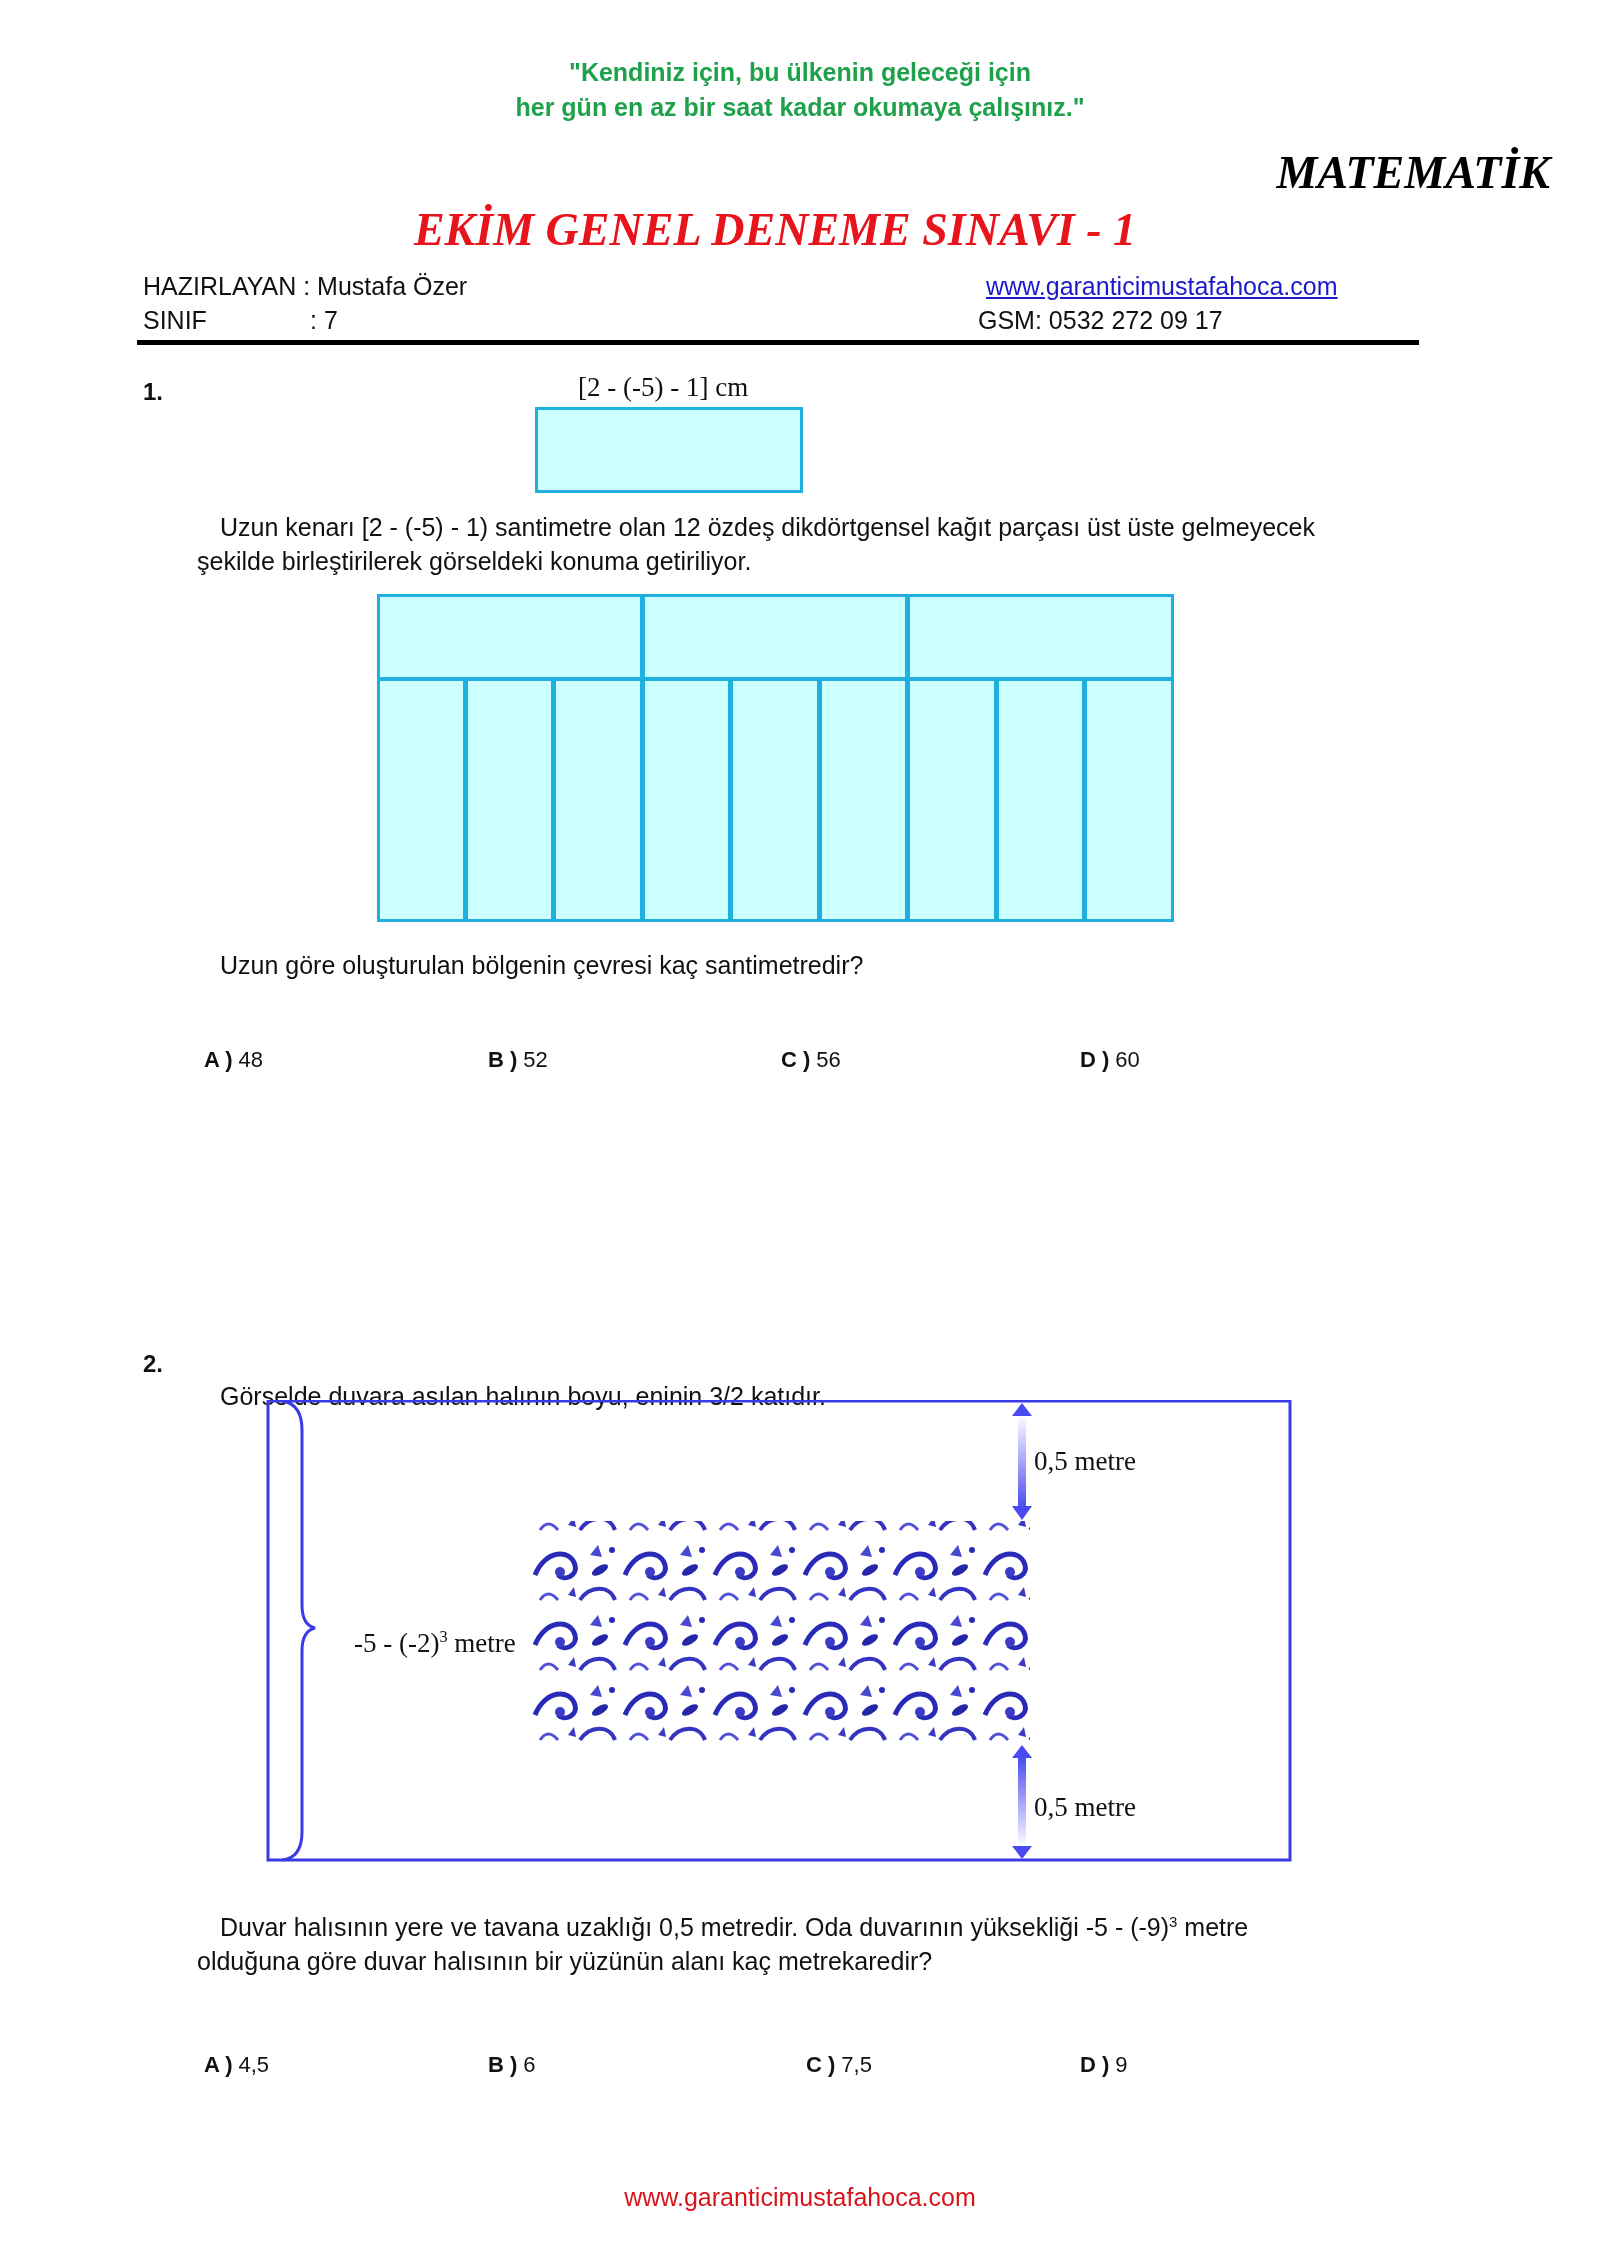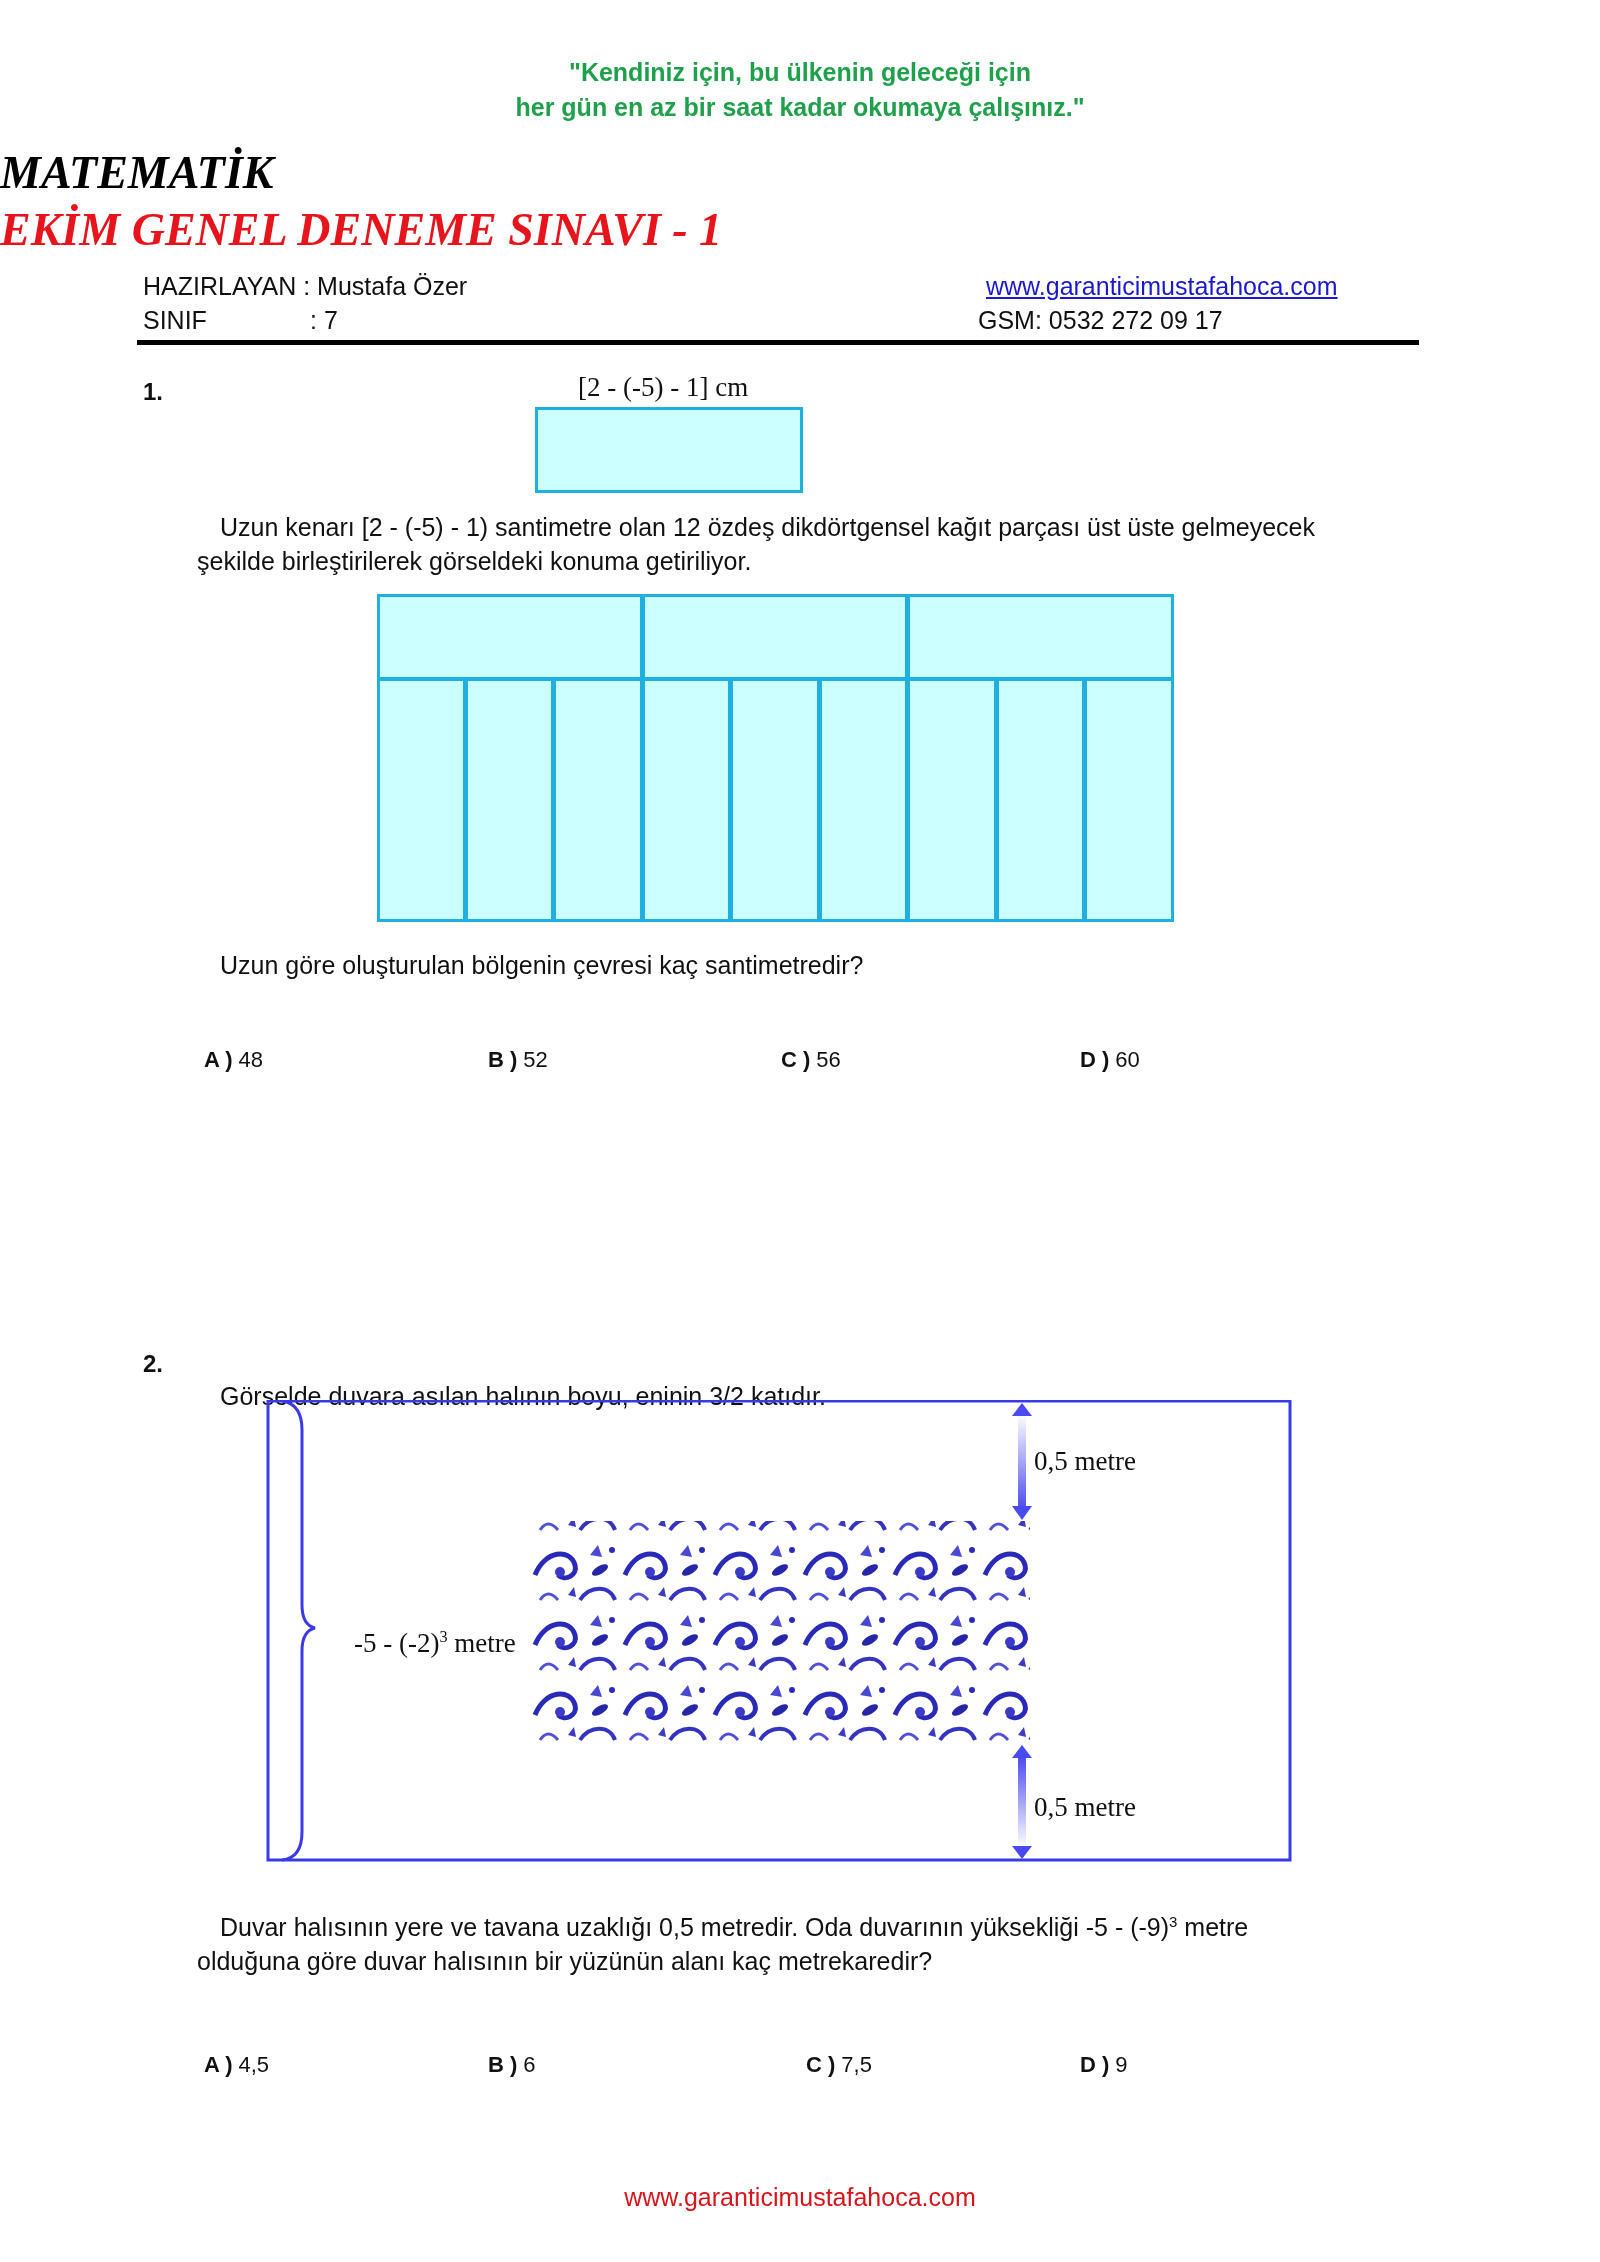--- a/index.html
+++ b/index.html
@@ -1,21 +1,21 @@
 <!DOCTYPE html>
 <html><head>
 <meta charset="utf-8">
 <style>
   html, body { margin: 0; padding: 0; background: #ffffff; }
   body { width: 1600px; height: 2262px; position: relative; overflow: hidden;
          font-family: "Liberation Sans", sans-serif; color: #111; }
   .abs { position: absolute; }
   .motto { left: 0; width: 1600px; text-align: center; color: #1fa04a; font-weight: bold; font-size: 25px; line-height: 35px; }
-  .title-main { left: 0; width: 1550px; text-align: left; font-family: "Liberation Serif", serif; font-style: italic; font-weight: bold; font-size: 46px; color: #000; }
-  .title-sub { left: 0; width: 1550px; text-align: left; font-family: "Liberation Serif", serif; font-style: italic; font-weight: bold; font-size: 46px; color: #e8141b; }
+  .title-main { left: 0; width: 1550px; text-align: right; font-family: "Liberation Serif", serif; font-style: italic; font-weight: bold; font-size: 46px; color: #000; }
+  .title-sub { left: 0; width: 1550px; text-align: center; font-family: "Liberation Serif", serif; font-style: italic; font-weight: bold; font-size: 46px; color: #e8141b; }
   .hdr { font-size: 25px; color: #111; }
   .hdr a { color: #1a1acc; text-decoration: underline; }
   .rule { left: 137px; width: 1282px; height: 5px; background: #000; top: 340px; }
   .qnum { font-weight: bold; font-size: 24px; }
   .qtext { font-size: 25px; line-height: 34px; }
   .serif { font-family: "Liberation Serif", serif; }
   .opt { font-size: 22px; }
   .opt b { font-weight: bold; margin-right: 6px; }
   .cell { position: absolute; background: #ccffff; border: 3px solid #1fb0e0; box-sizing: border-box; }
   .footer { left: 0; width: 1600px; text-align: center; color: #d8141b; font-size: 25px; top: 2183px; }

